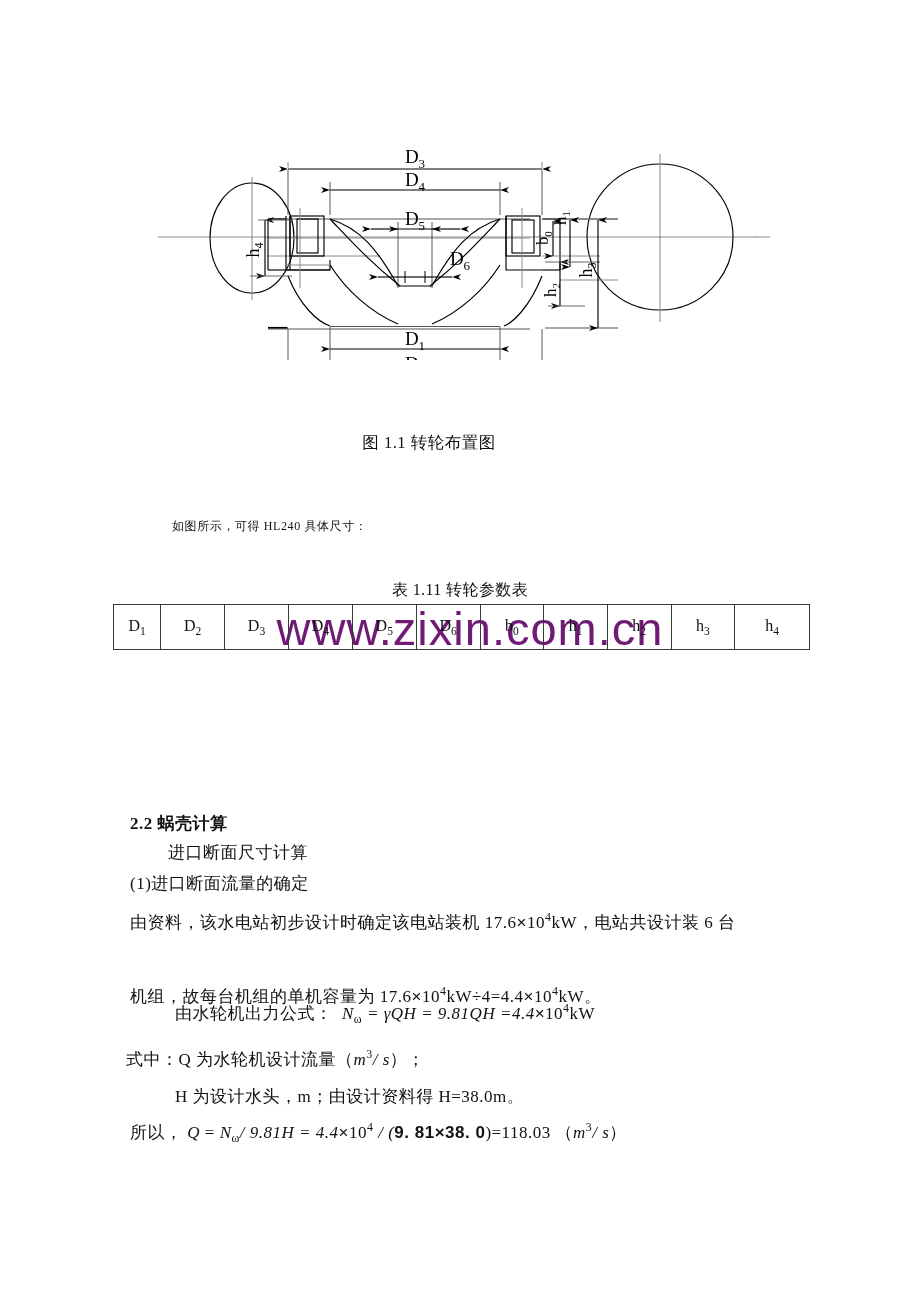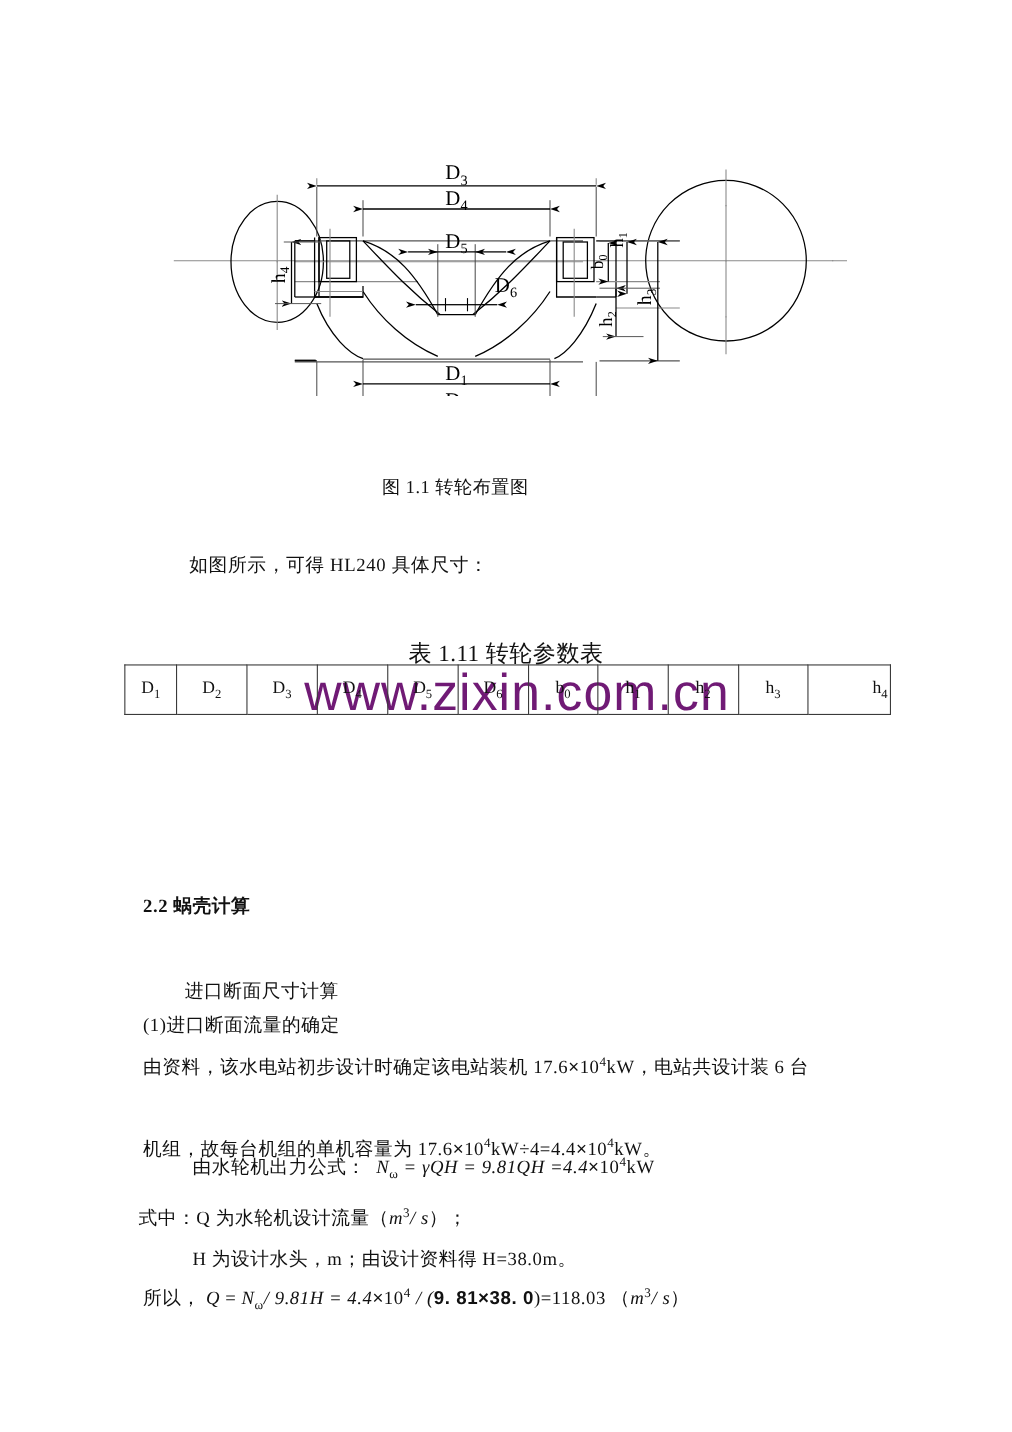--- a/index.html
+++ b/index.html
@@ -29,40 +29,41 @@
 
   
   #figure-caption {
     position: absolute;
     left: 0;
     top: 432px;
     width: 828px;
     text-align: center;
     font-size: 16.5px;
     letter-spacing: 0.5px;
+    padding-left: 15px;
   }
 
   
   #intro-paragraph {
     position: absolute;
     left: 172px;
-    top: 502px;
-    font-size: 17px;
+    top: 518px;
+    font-size: 12px;
     letter-spacing: 0.6px;
     font-family: Liberation Serif, serif;
   }
 
   
   #table-caption {
     position: absolute;
     left: 0;
     top: 580px;
     width: 920px;
     text-align: center;
-    font-size: 21px;
+    font-size: 16px;
     letter-spacing: 0.4px;
   }
 
   
   #table-wrap {
     position: absolute;
     left: 113px;
     top: 604px;
     width: 697px;
   }
@@ -79,21 +80,21 @@
     font-size: 16px;
     height: 42px;
     padding: 0 2px;
     white-space: nowrap;
     background: transparent;
   }
   table.params tr.head td { height: 44px; }
   table.params td.c0 { width: 44px; }
   table.params td.c1 { width: 62px; }
   table.params td.cn { width: 62px; }
-  table.params td.clast { width: 74px; text-align: right; }
+  table.params td.clast { width: 74px; }
   sub { font-size: 0.72em; }
 
   
   #watermark {
     position: absolute;
     left: 140px;
     top: 604px;
     width: 660px;
     height: 48px;
     z-index: 1;
@@ -110,21 +111,20 @@
     white-space: nowrap;
     font-weight: 400;
   }
 
   
   .btext {
     position: absolute;
     font-size: 17px;
     letter-spacing: 0.5px;
     white-space: nowrap;
-    margin-top: 48px;
   }
   #heading-22 {
     position: absolute;
     left: 130px;
     top: 812px;
     font-family: Liberation Serif, serif;
     font-weight: bold;
     font-size: 17px;
     letter-spacing: 0.5px;
   }

